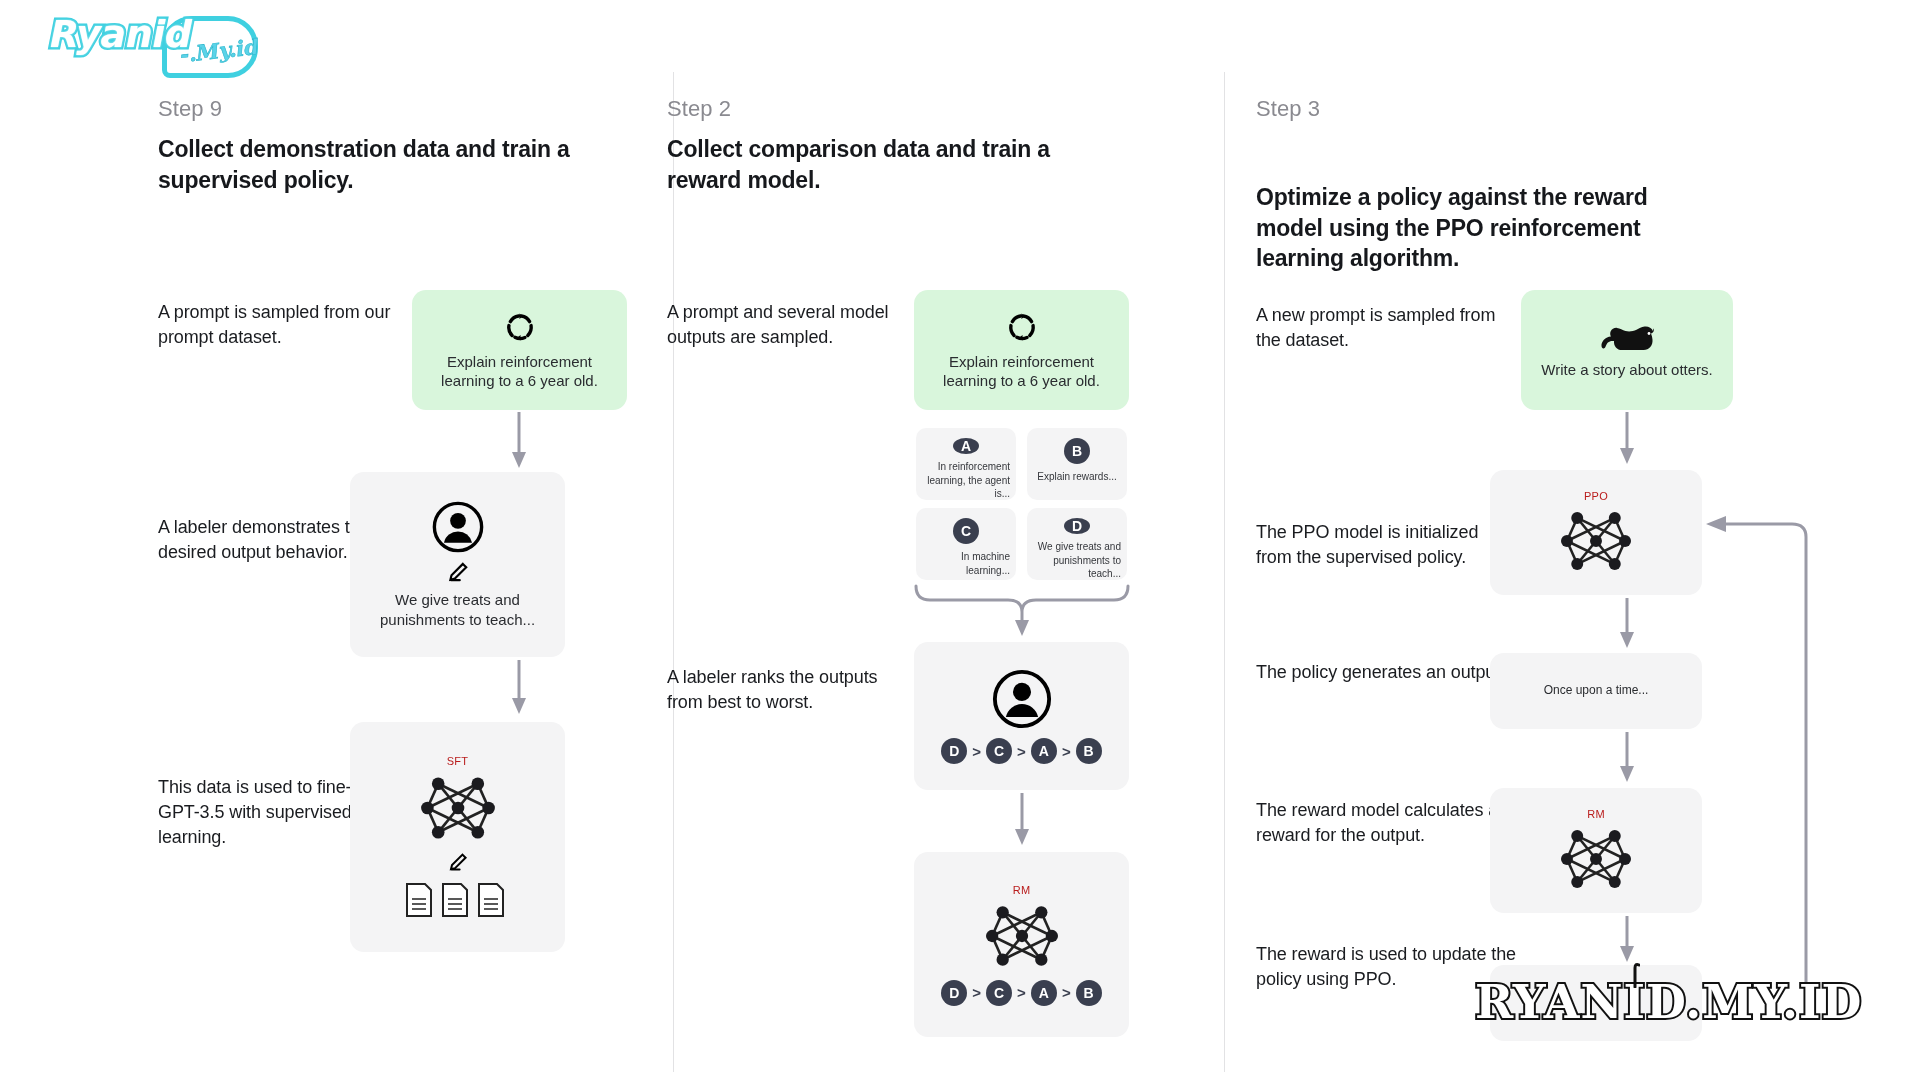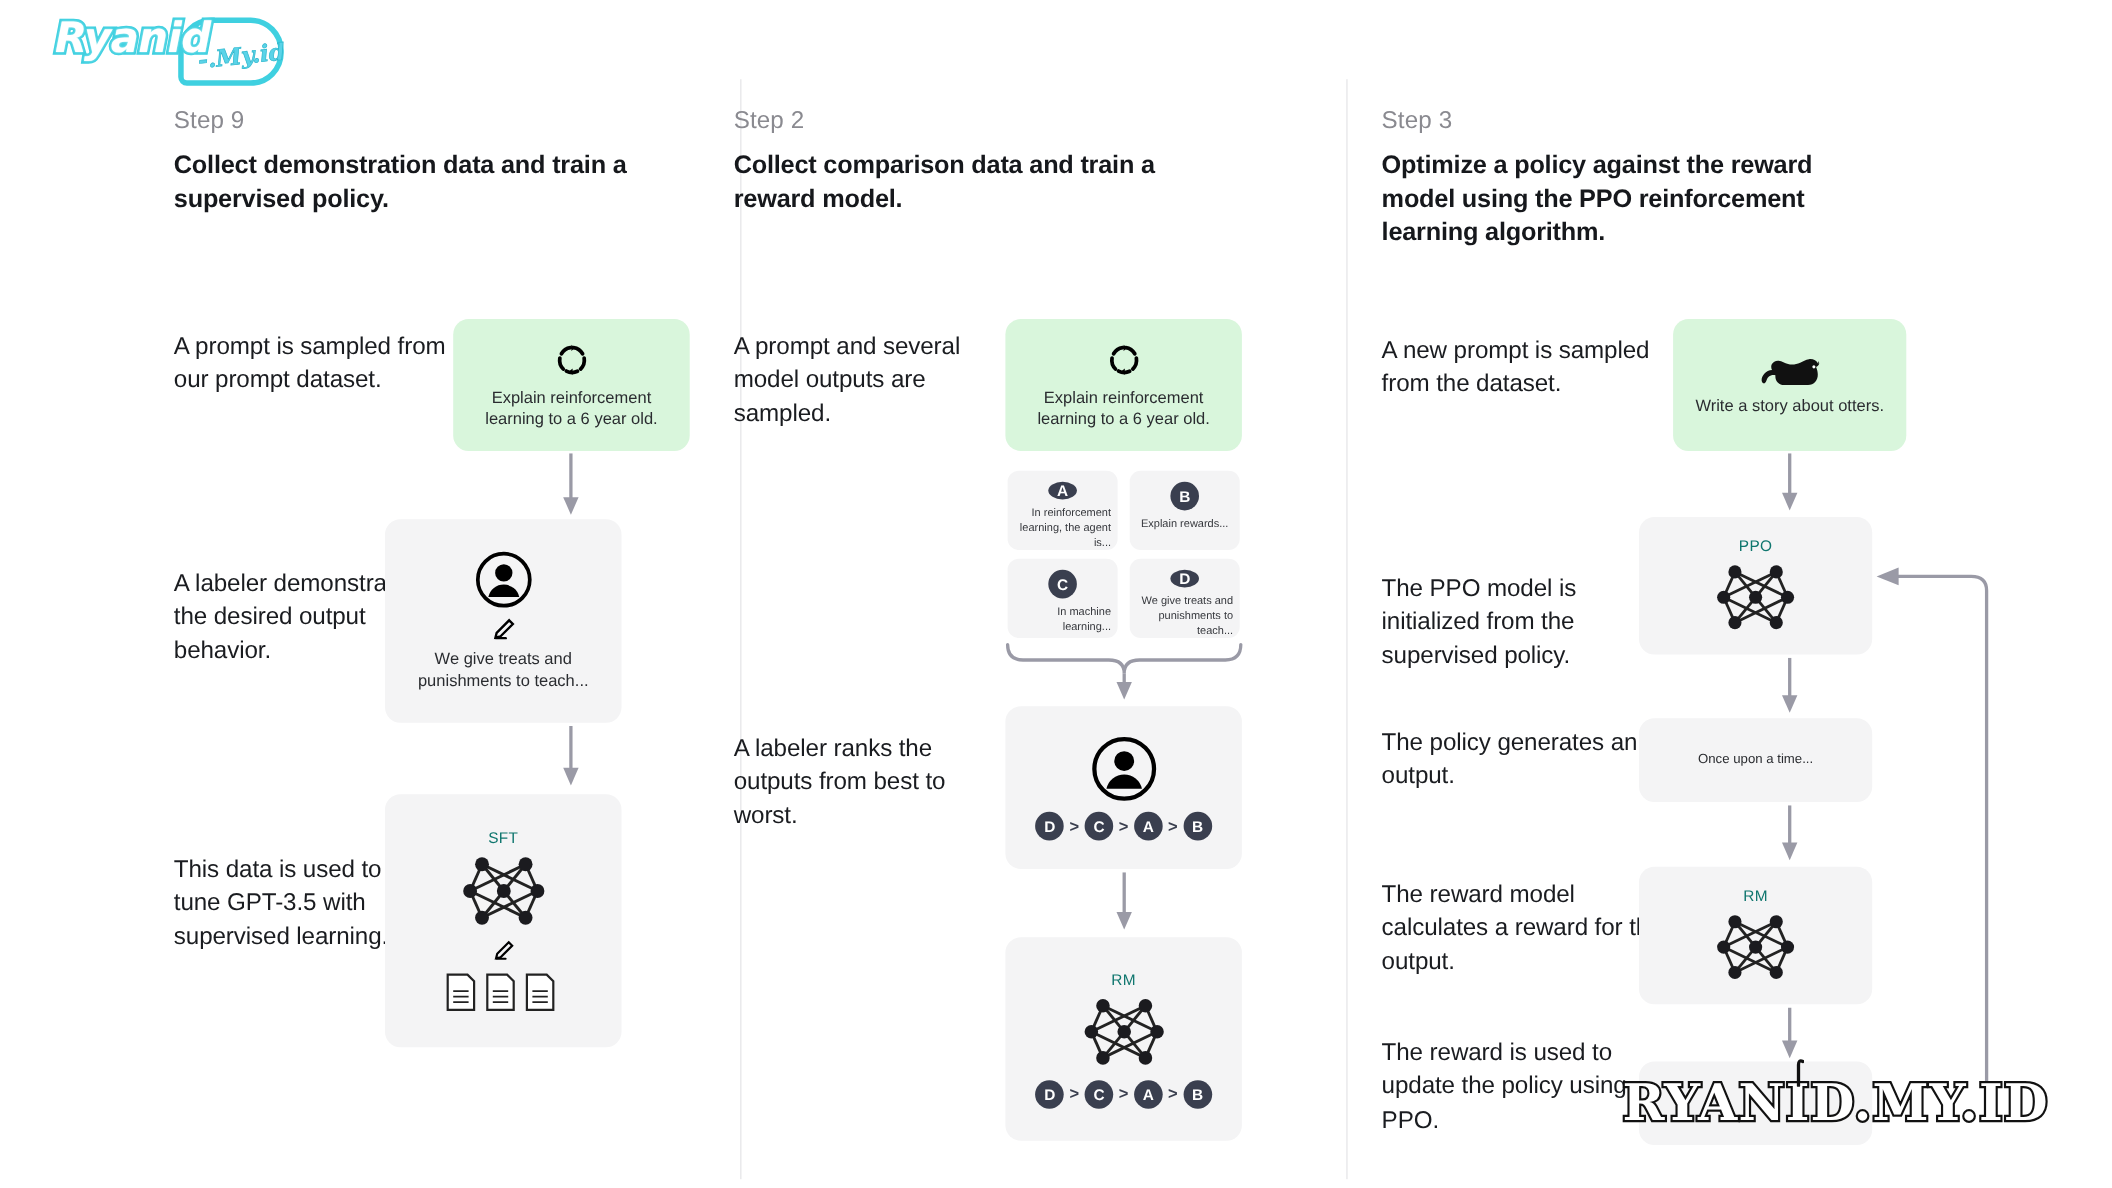--- a/index.html
+++ b/index.html
@@ -60,45 +60,45 @@
   .step-label {
     position: absolute; top: 96px; left: 8px;
     font-size: 22px; color: #8a8a90; font-weight: 400;
     letter-spacing: 0.1px;
   }
   .step-title {
     position: absolute; left: 8px; top: 134px; width: 420px;
     font-size: 23px; font-weight: 700; color: #16181c;
     line-height: 1.33; letter-spacing: -0.2px;
   }
-  .col-3 .step-title { width: 400px; }
+  .col-3 .step-title { width: 400px; margin-top: 48px; }
 
   
   .desc {
     position: absolute; left: 8px; width: 250px;
-    font-size: 22px; line-height: 1.38; color: #1a1c20;
+    font-size: 18px; line-height: 1.38; color: #1a1c20;
     letter-spacing: -0.1px;
   }
   .col-3 .desc { width: 262px; }
 
   
   .card {
     position: absolute;
     background: #f4f4f5;
     border-radius: 14px;
     display: flex; flex-direction: column;
     align-items: center; justify-content: center;
   }
   .card.green { background: #d9f6dc; }
   .card-cap {
     font-size: 15px; color: #2a2c30; text-align: center;
     line-height: 1.3; padding: 0 10px;
   }
   .card-title {
-    font-size: 14px; color: #0f766e; margin-bottom: 4px; letter-spacing: 0.3px;
+    font-size: 11px; color: #b91c1c; margin-bottom: 4px; letter-spacing: 0.3px;
   }
 
   
   .arrow { position: absolute; }
   .brace { position: absolute; }
 
   
   .tile {
     position: absolute; background: #f4f4f5; border-radius: 10px;
     display: flex; flex-direction: column; align-items: center;

